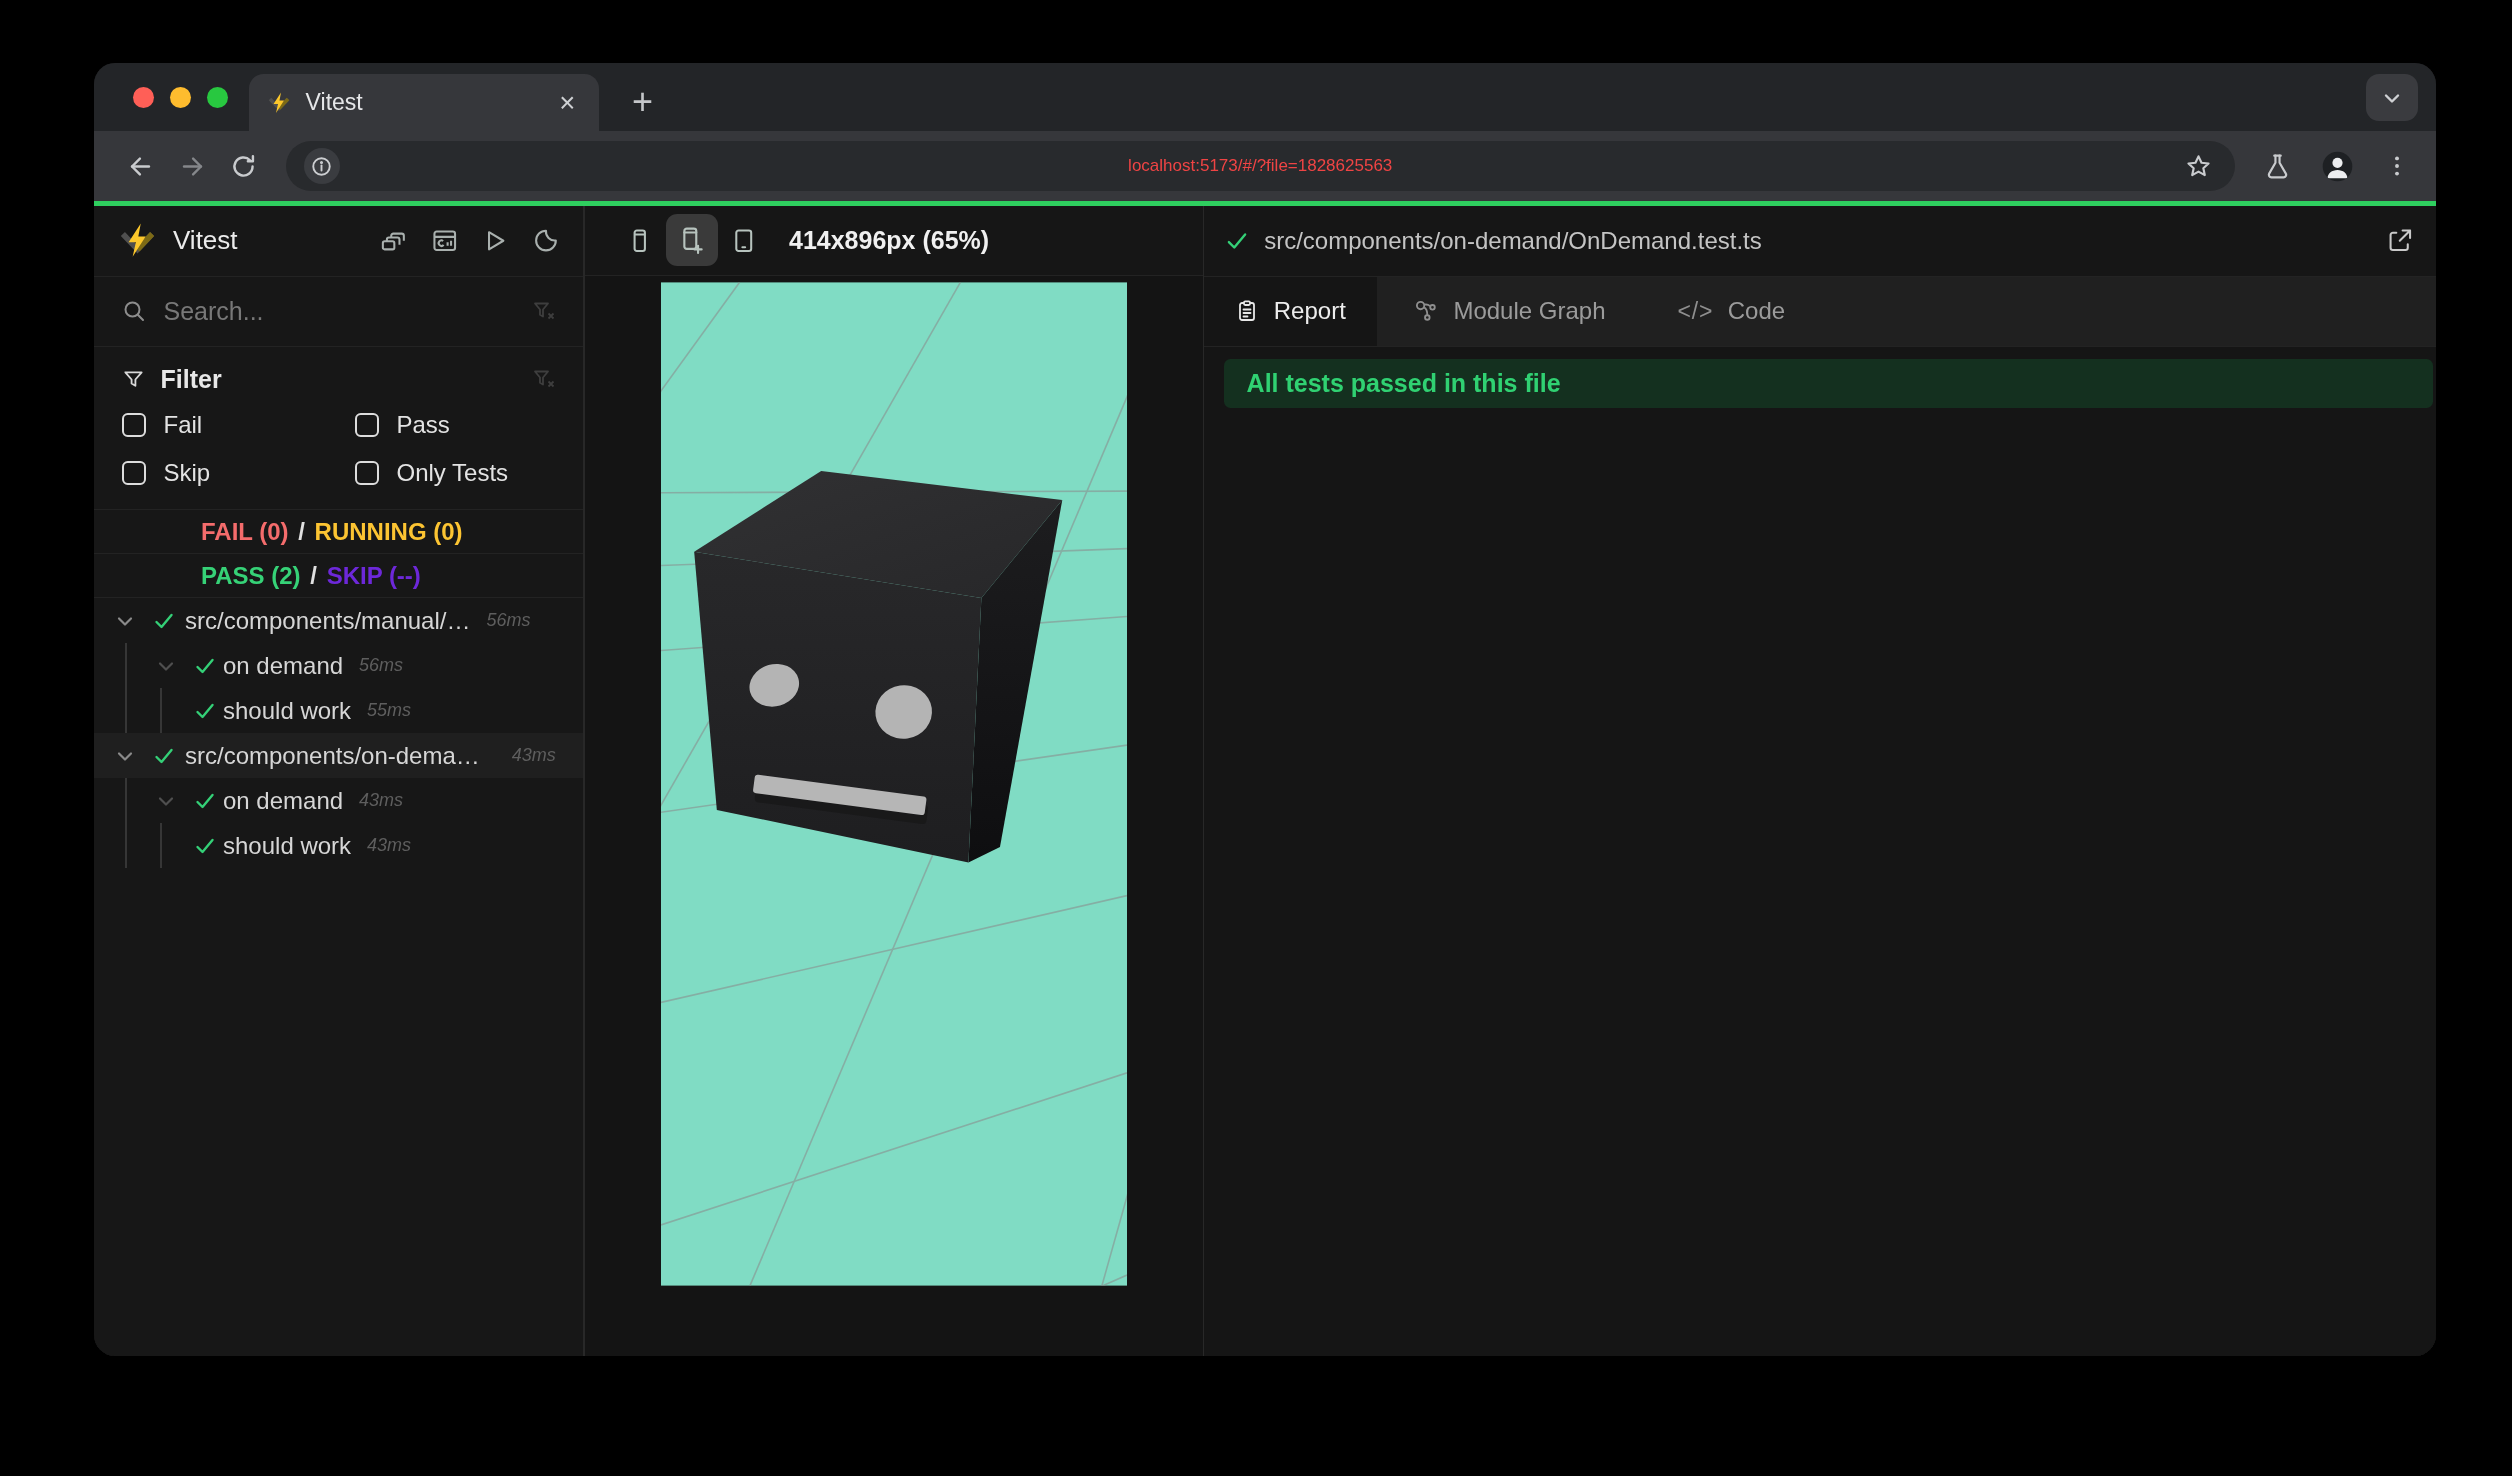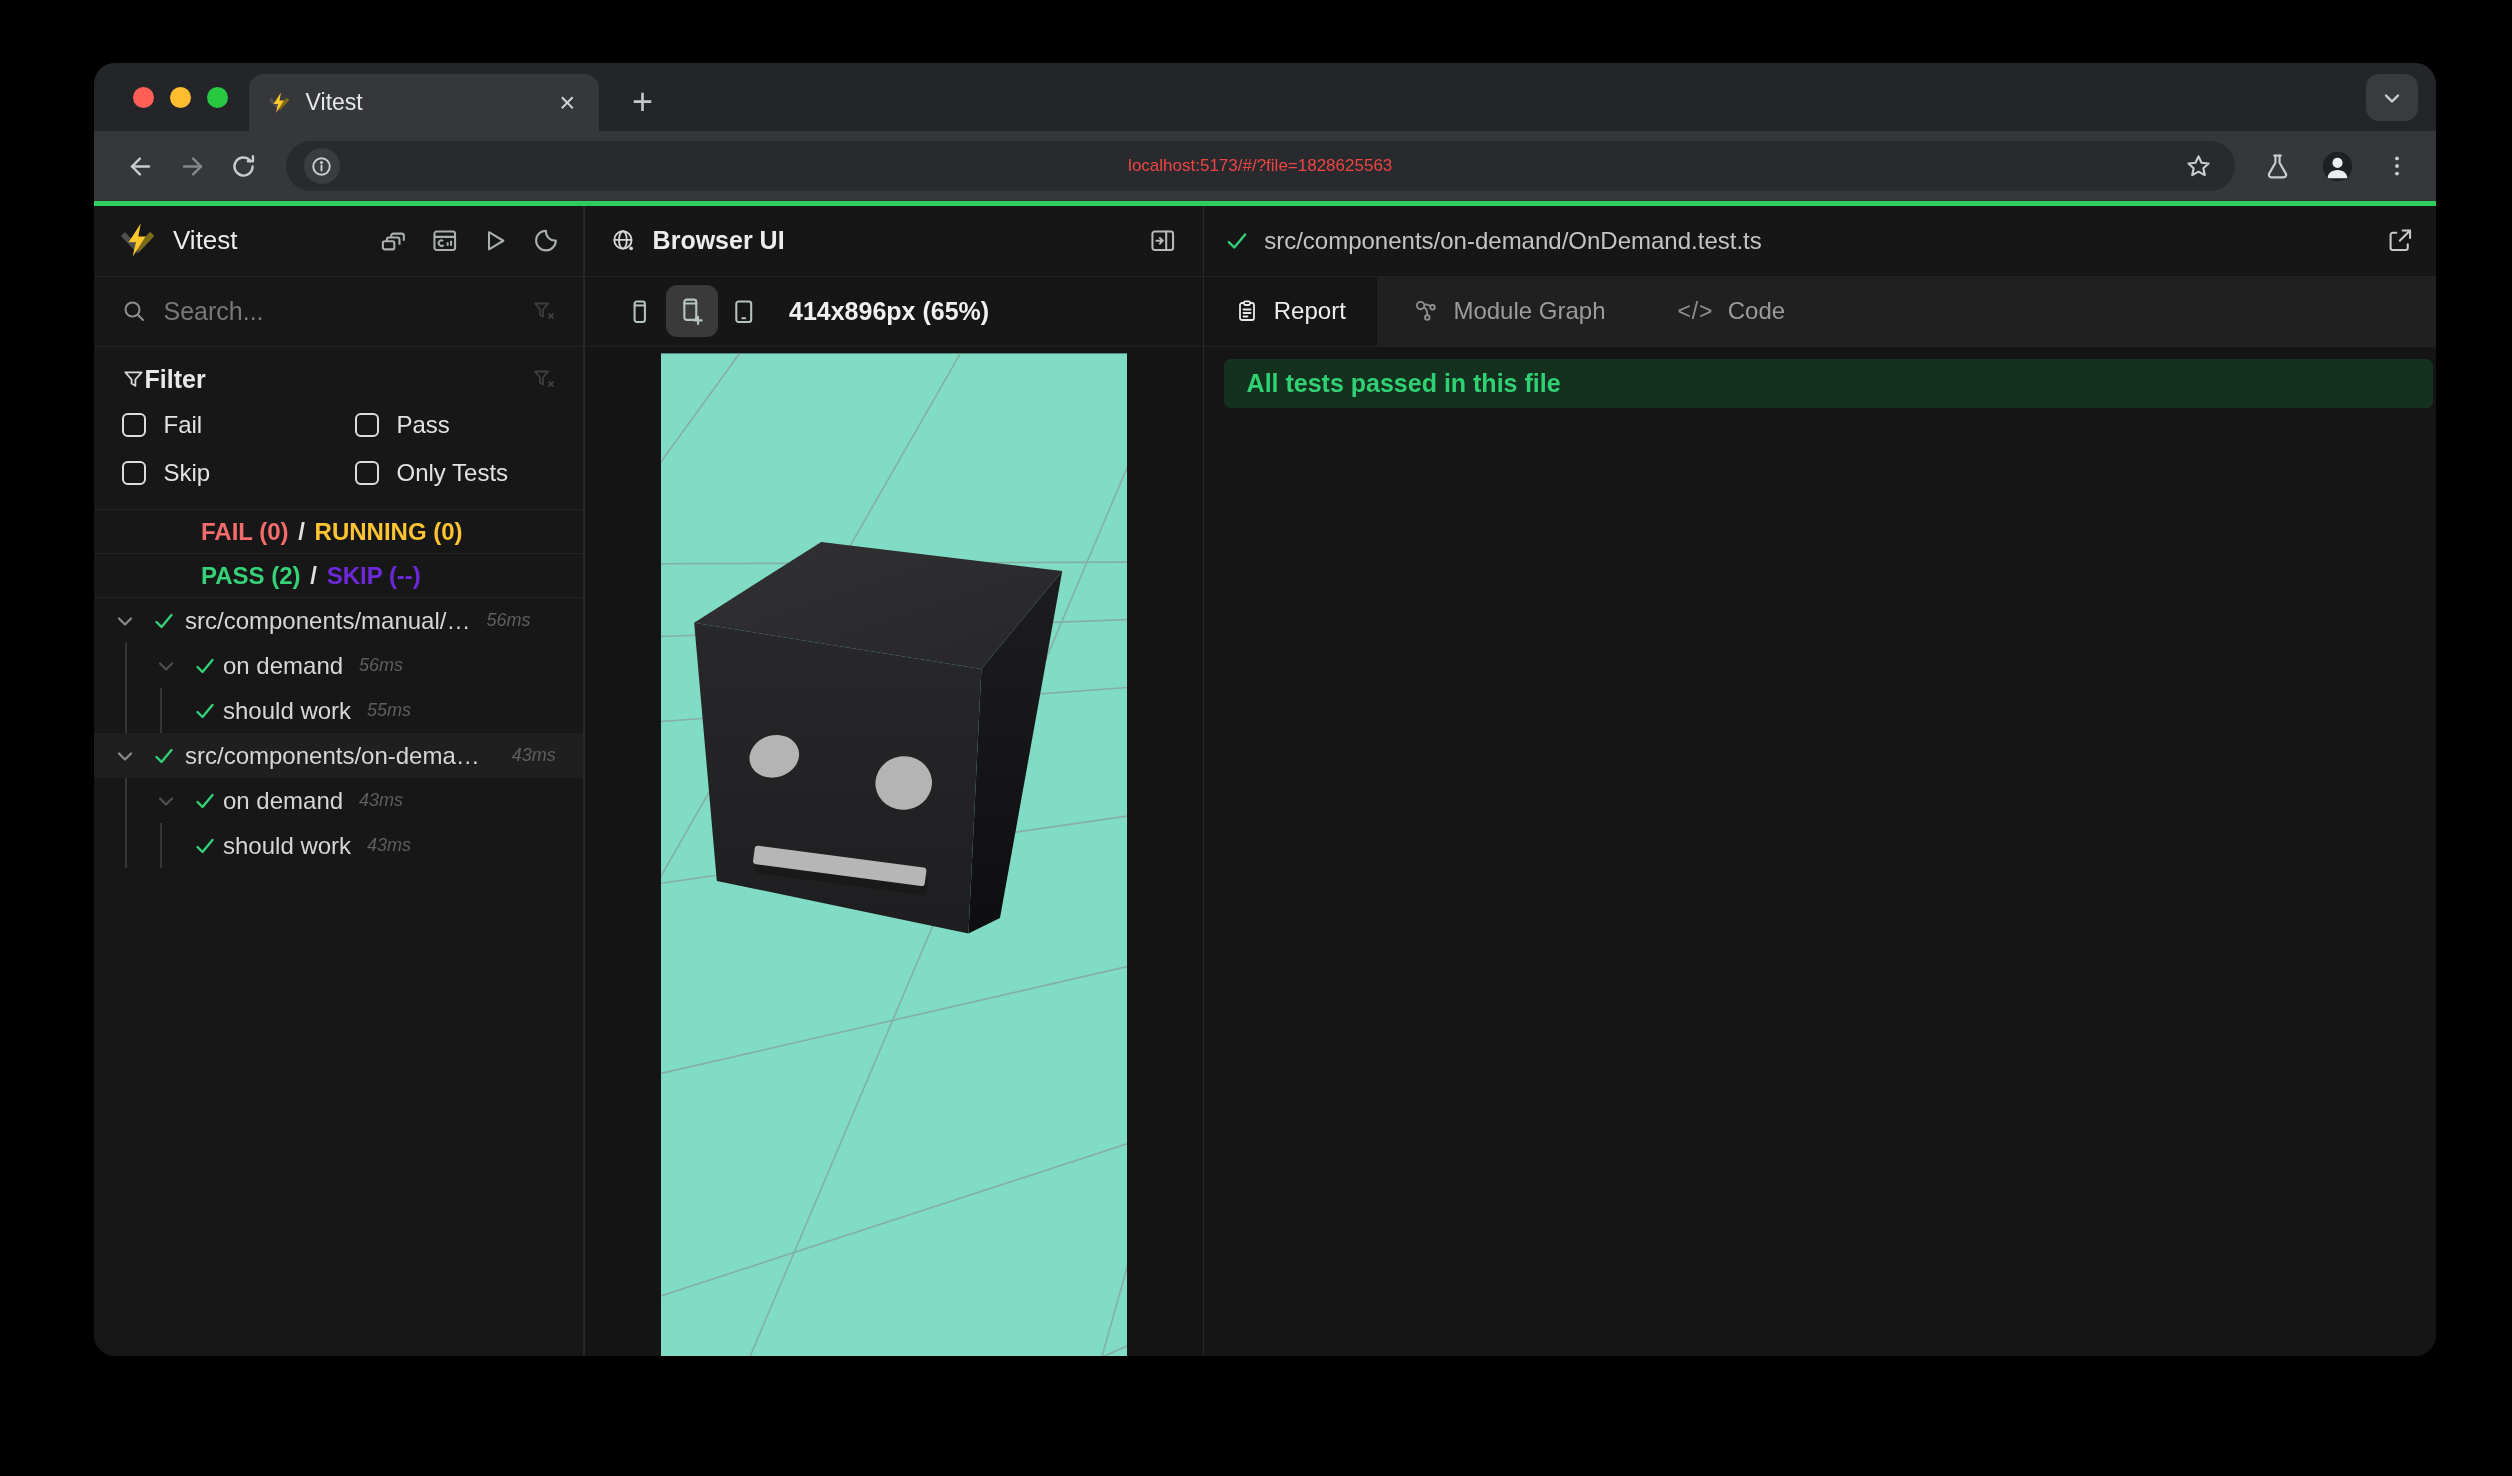--- a/index.html
+++ b/index.html
@@ -46,21 +46,21 @@
   .side-header { height:71px; display:flex; align-items:center; padding:0 24px; border-bottom:1.6px solid #232323; flex:none; }
   .app-name { color:#ececec; font-size:26px; margin-left:16px; flex:1; }
   .side-actions { display:flex; gap:23px; color:#a9b0ae; }
   .icon-btn { display:flex; align-items:center; justify-content:center; }
   .search-row { height:70px; display:flex; align-items:center; padding:0 27.5px; border-bottom:1.6px solid #232323; color:#8d8d8d; flex:none; }
   .search-text { color:#787878; font-size:25px; margin-left:18px; flex:1; }
   .dim-icon { color:#3e3e3e; }
 
   .filter-block { padding:13px 27.5px 16px; border-bottom:1.6px solid #232323; flex:none; }
   .filter-head { height:39px; display:flex; align-items:center; color:#d9d9d9; }
-  .filter-title { color:#e8e8e8; font-size:25px; font-weight:bold; margin-left:0; flex:1; }
+  .filter-title { color:#e8e8e8; font-size:25px; font-weight:bold; margin-left:16px; flex:1; }
   .filter-grid { display:grid; grid-template-columns:233px 1fr; row-gap:8px; margin-top:6.5px; }
   .chk-item { display:flex; align-items:center; height:40px; }
   .checkbox { width:24px; height:24px; border:2.4px solid #dcdcdc; border-radius:5.7px; background:transparent; flex:none; }
   .chk-label { color:#e3e3e3; font-size:24px; margin-left:18px; }
 
   .status-row { height:44px; display:flex; align-items:center; padding-left:107px; font-size:24px; font-weight:bold;
     border-bottom:1.6px solid #232323; flex:none; white-space:pre; }
   .st-fail{color:#f46c6c;} .st-run{color:#fcc432;} .st-pass{color:#36d277;} .st-skip{color:#6d28d9;}
   .st-sep{color:#e0e0e0; padding:0 9.7px;}
 
@@ -358,36 +358,20 @@
             </svg>
           <span class="t-label">should work</span>
           <span class="t-time">43ms</span>
         </div>
       </div>
     </div>
 
     <div class="panel-divider"></div>
 
     <div class="mid">
-      <div class="mid-header">
-        <svg width="26" height="26" viewBox="0 0 24 24" fill="none" stroke="currentColor" stroke-width="1.7">
-            <circle cx="11" cy="11" r="8"></circle>
-            <path d="M3 11h16"></path>
-            <ellipse cx="11" cy="11" rx="3.6" ry="8"></ellipse>
-            <circle cx="18.6" cy="18.8" r="1.7" fill="currentColor" stroke="none"></circle>
-          </svg>
-        <span class="mid-title">Browser UI</span>
-        <span class="icon-btn" style="color:#b9b9b9;">
-          <svg width="27.5" height="27.5" viewBox="0 0 24 24" fill="none" stroke="currentColor" stroke-width="1.8" stroke-linejoin="round" stroke-linecap="round">
-              <rect x="3" y="4" width="18" height="16" rx="2"></rect>
-              <line x1="15" y1="4" x2="15" y2="20"></line>
-              <path d="M6.5 12h5.5M9.5 9.5 12 12l-2.5 2.5"></path>
-            </svg>
-        </span>
-      </div>
       <div class="device-row">
         <span class="dev-btn">
           <svg width="27.5" height="27.5" viewBox="0 0 24 24" fill="none" stroke="currentColor" stroke-width="1.8" stroke-linejoin="round">
               <rect x="7.5" y="3" width="9" height="18" rx="2"></rect>
               <line x1="7.5" y1="6.5" x2="16.5" y2="6.5"></line>
             </svg>
         </span>
         <span class="dev-btn active">
           <svg width="31" height="31" viewBox="0 0 26 26" fill="none" stroke="currentColor" stroke-width="1.8" stroke-linejoin="round" stroke-linecap="round">
               <rect x="7" y="3" width="10" height="17" rx="2"></rect>

